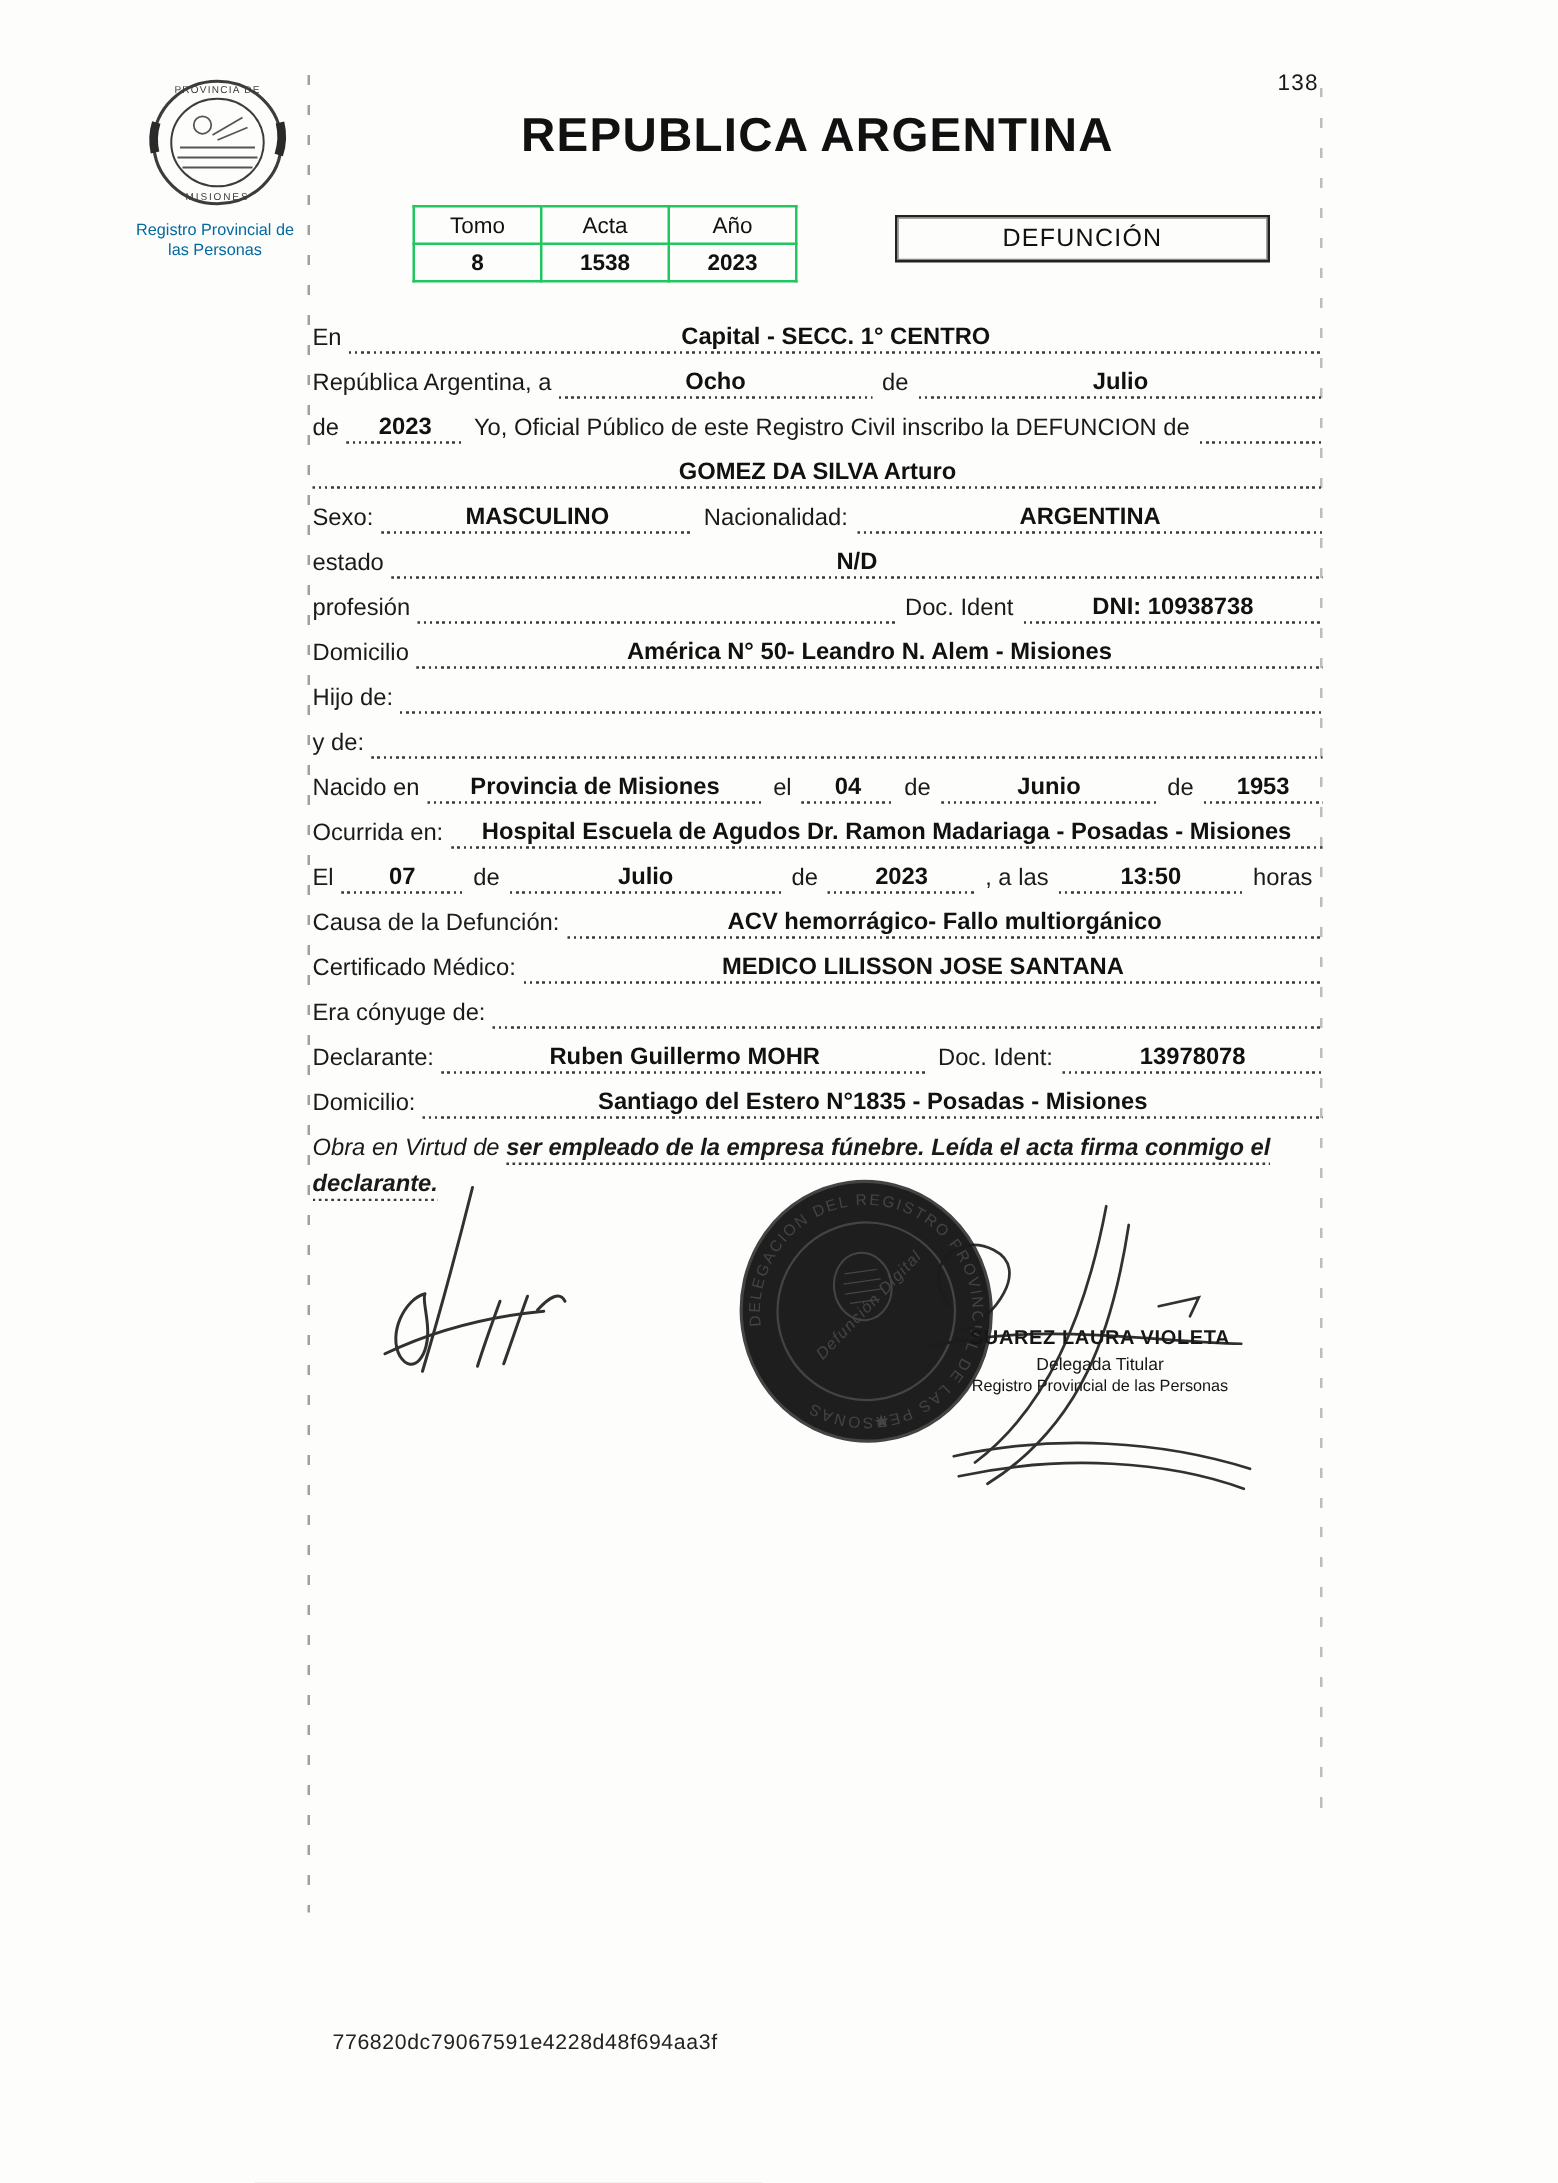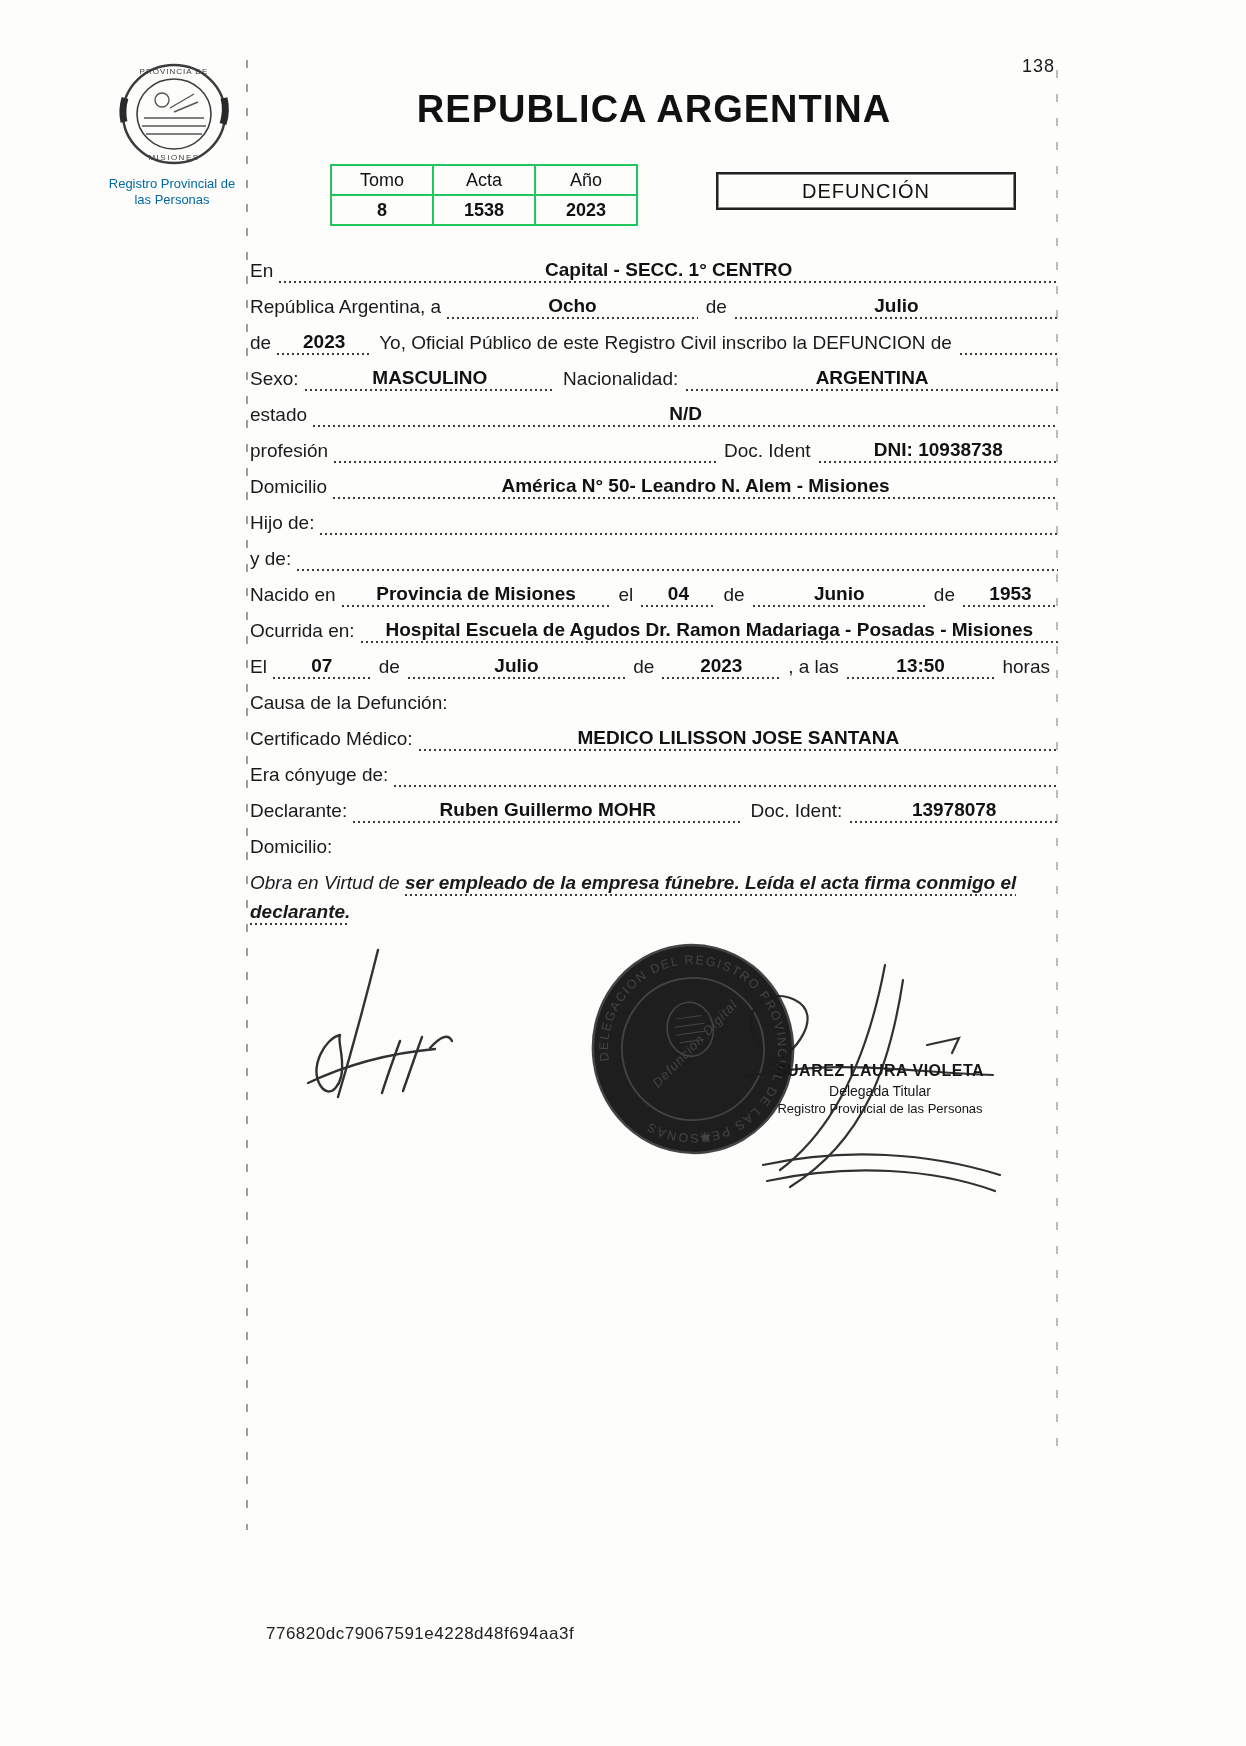--- a/index.html
+++ b/index.html
@@ -122,20 +122,23 @@
       <span class="seg" style="flex:1.3">Julio</span>
     </div>
 
     <div class="line">
       <span class="lbl">de</span>
       <span class="seg" style="flex:0 0 86px">2023</span>
       <span class="lbl mid">Yo, Oficial Público de este Registro Civil inscribo la DEFUNCION de</span>
       <span class="seg" style="flex:1"></span>
     </div>
 
+    <div class="line">
+      <span class="seg" style="flex:1">GOMEZ DA SILVA Arturo</span>
+    </div>
 
     <div class="line">
       <span class="lbl">Sexo:</span>
       <span class="seg" style="flex:1">MASCULINO</span>
       <span class="lbl mid">Nacionalidad:</span>
       <span class="seg" style="flex:1.5">ARGENTINA</span>
     </div>
 
     <div class="line">
       <span class="lbl">estado</span>
@@ -187,20 +190,21 @@
       <span class="seg" style="flex:1.05">Julio</span>
       <span class="lbl mid">de</span>
       <span class="seg" style="flex:0.55">2023</span>
       <span class="lbl mid">, a las</span>
       <span class="seg" style="flex:0.7">13:50</span>
       <span class="lbl mid">horas</span>
     </div>
 
     <div class="line">
       <span class="lbl">Causa de la Defunción:</span>
+      <span class="seg" style="flex:1">ACV hemorrágico- Fallo multiorgánico</span>
     </div>
 
     <div class="line">
       <span class="lbl">Certificado Médico:</span>
       <span class="seg" style="flex:1">MEDICO LILISSON JOSE SANTANA</span>
     </div>
 
     <div class="line">
       <span class="lbl">Era cónyuge de:</span>
       <span class="seg" style="flex:1"></span>
@@ -208,20 +212,21 @@
 
     <div class="line">
       <span class="lbl">Declarante:</span>
       <span class="seg" style="flex:2.1">Ruben Guillermo MOHR</span>
       <span class="lbl mid">Doc. Ident:</span>
       <span class="seg" style="flex:1.1">13978078</span>
     </div>
 
     <div class="line">
       <span class="lbl">Domicilio:</span>
+      <span class="seg" style="flex:1">Santiago del Estero N°1835 - Posadas - Misiones</span>
     </div>
 
     <p class="obra">
       <span>Obra en Virtud de</span>
       <span> </span>
       <span class="dot-inline">ser empleado de la empresa fúnebre. Leída el acta firma conmigo el declarante.</span>
     </p>
   </div>
 
   <svg class="stamp-svg" width="216" height="222" viewBox="-108 -111 216 222">

